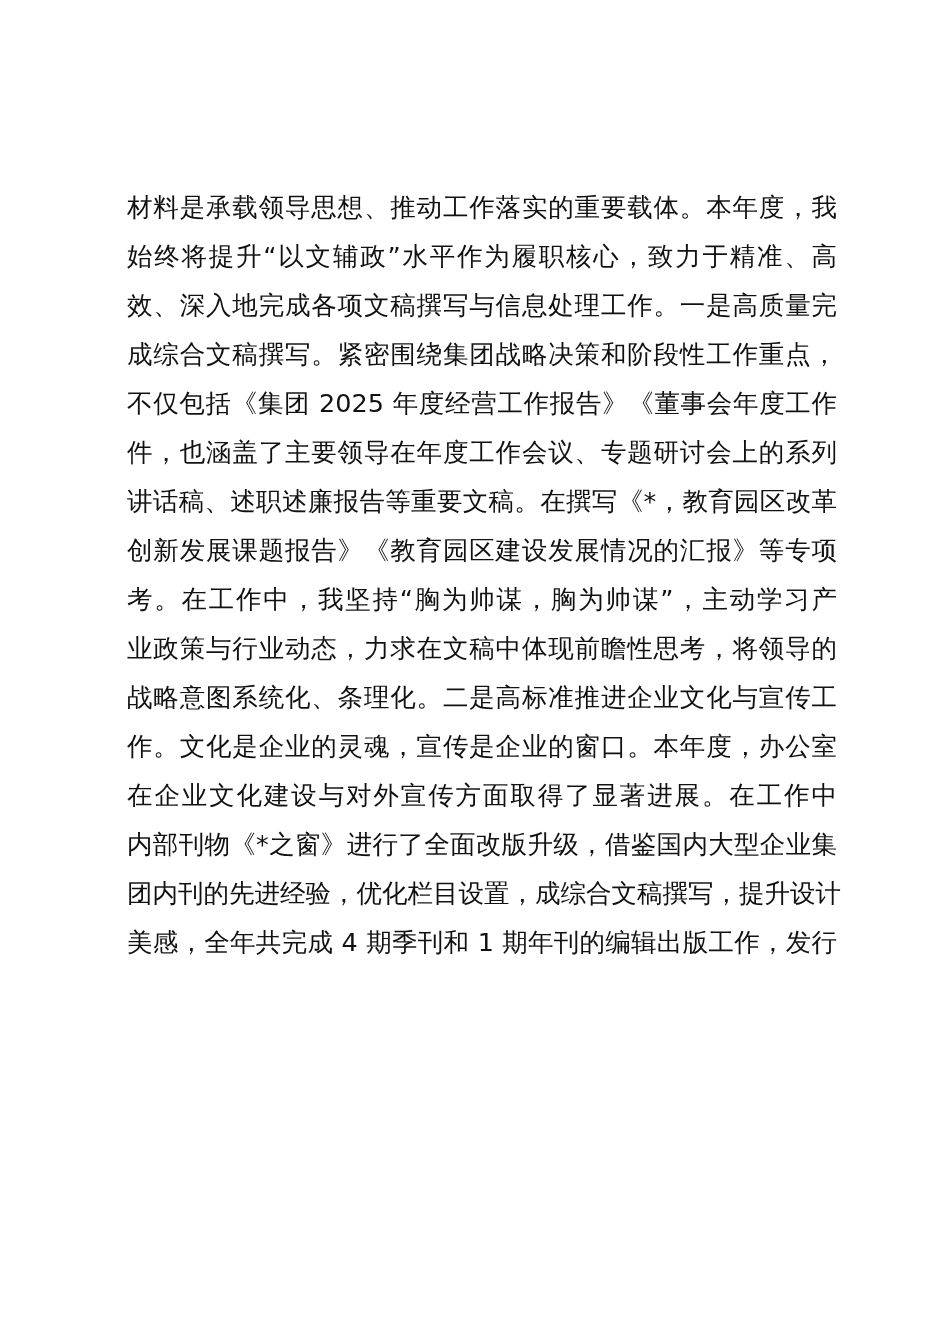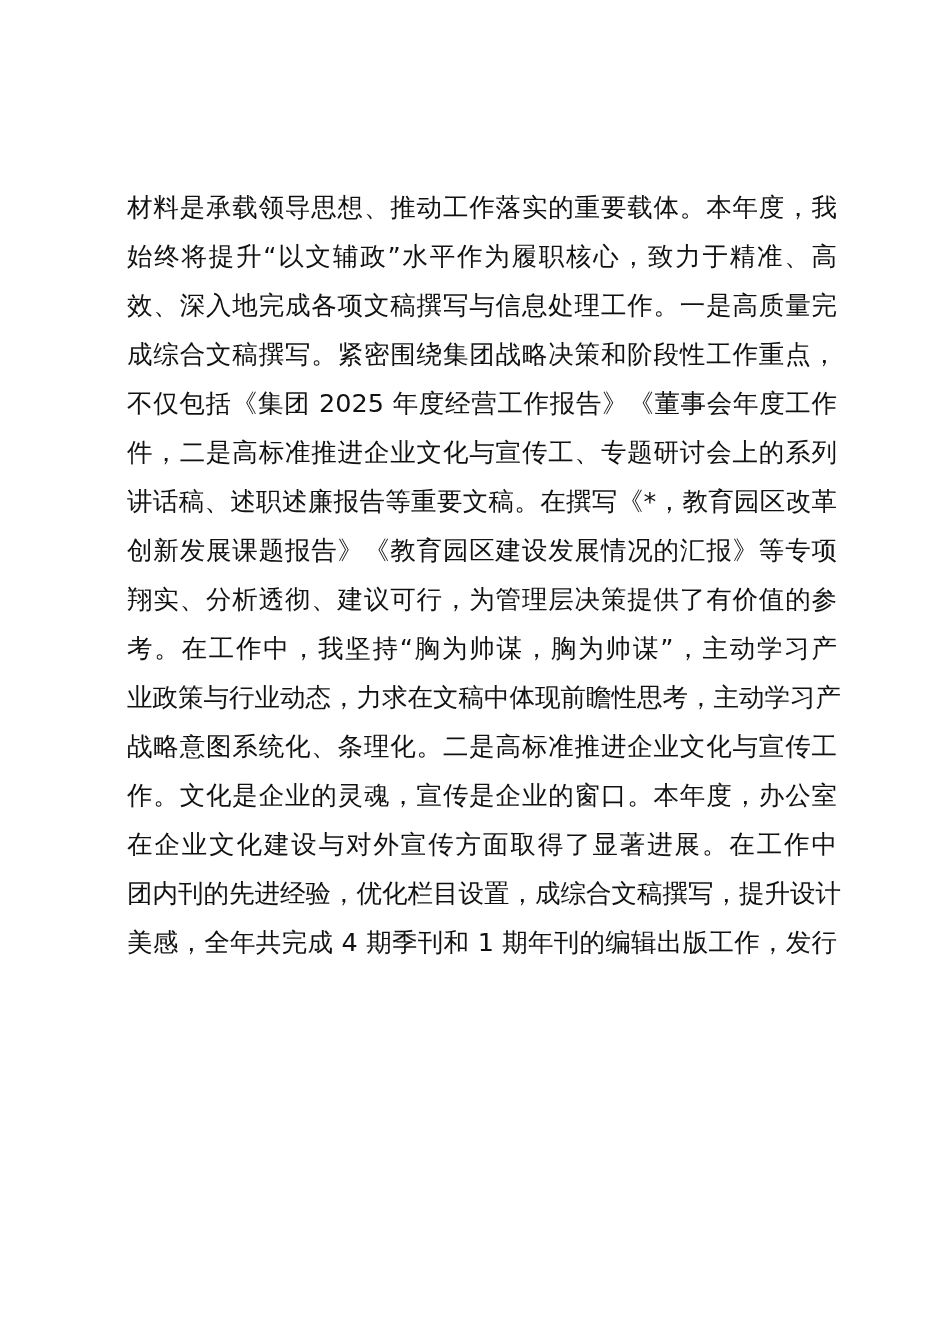--- a/index.html
+++ b/index.html
@@ -44,25 +44,25 @@
 </head>
 <body>
 
 <div class="page">
   <div class="body-text">
     <span class="line">材料是承载领导思想、推动工作落实的重要载体。本年度，我</span>
     <span class="line">始终将提升“以文辅政”水平作为履职核心，致力于精准、高</span>
     <span class="line">效、深入地完成各项文稿撰写与信息处理工作。一是高质量完</span>
     <span class="line">成综合文稿撰写。紧密围绕集团战略决策和阶段性工作重点，</span>
     <span class="line">不仅包括《集团 2025 年度经营工作报告》《董事会年度工作</span>
-    <span class="line">件，二是高标准推进企业文化与宣传工、专题研讨会上的系列</span>
+    <span class="line">件，也涵盖了主要领导在年度工作会议、专题研讨会上的系列</span>
     <span class="line">讲话稿、述职述廉报告等重要文稿。在撰写《*，教育园区改革</span>
     <span class="line">创新发展课题报告》《教育园区建设发展情况的汇报》等专项</span>
-    <span class="line">翔实、分析透彻、建议可行，为管理层决策提供了有价值的参</span>
     <span class="line">考。在工作中，我坚持“胸为帅谋，胸为帅谋”，主动学习产</span>
-    <span class="line">业政策与行业动态，力求在文稿中体现前瞻性思考，主动学习产</span>
+    <span class="line">业政策与行业动态，力求在文稿中体现前瞻性思考，将领导的</span>
     <span class="line">战略意图系统化、条理化。二是高标准推进企业文化与宣传工</span>
     <span class="line">作。文化是企业的灵魂，宣传是企业的窗口。本年度，办公室</span>
     <span class="line">在企业文化建设与对外宣传方面取得了显著进展。在工作中</span>
+    <span class="line">内部刊物《*之窗》进行了全面改版升级，借鉴国内大型企业集</span>
     <span class="line">团内刊的先进经验，优化栏目设置，成综合文稿撰写，提升设计</span>
     <span class="line">美感，全年共完成 4 期季刊和 1 期年刊的编辑出版工作，发行</span>
   </div>
 </div>
 
 </body></html>

